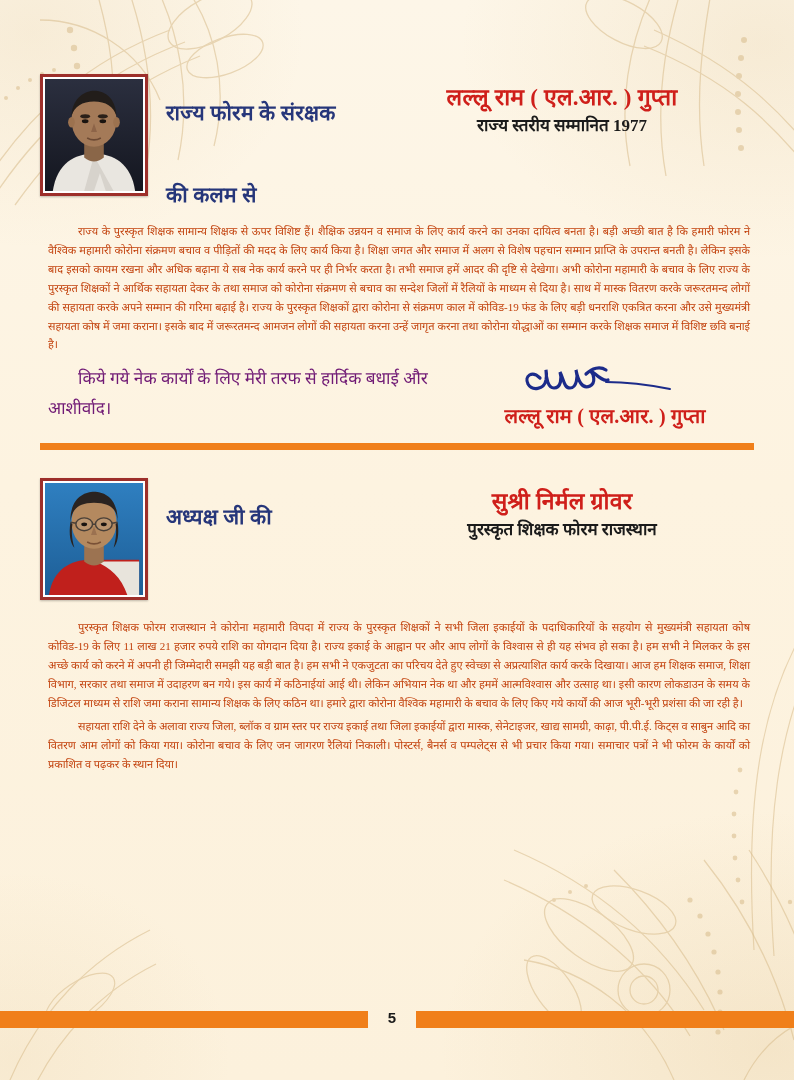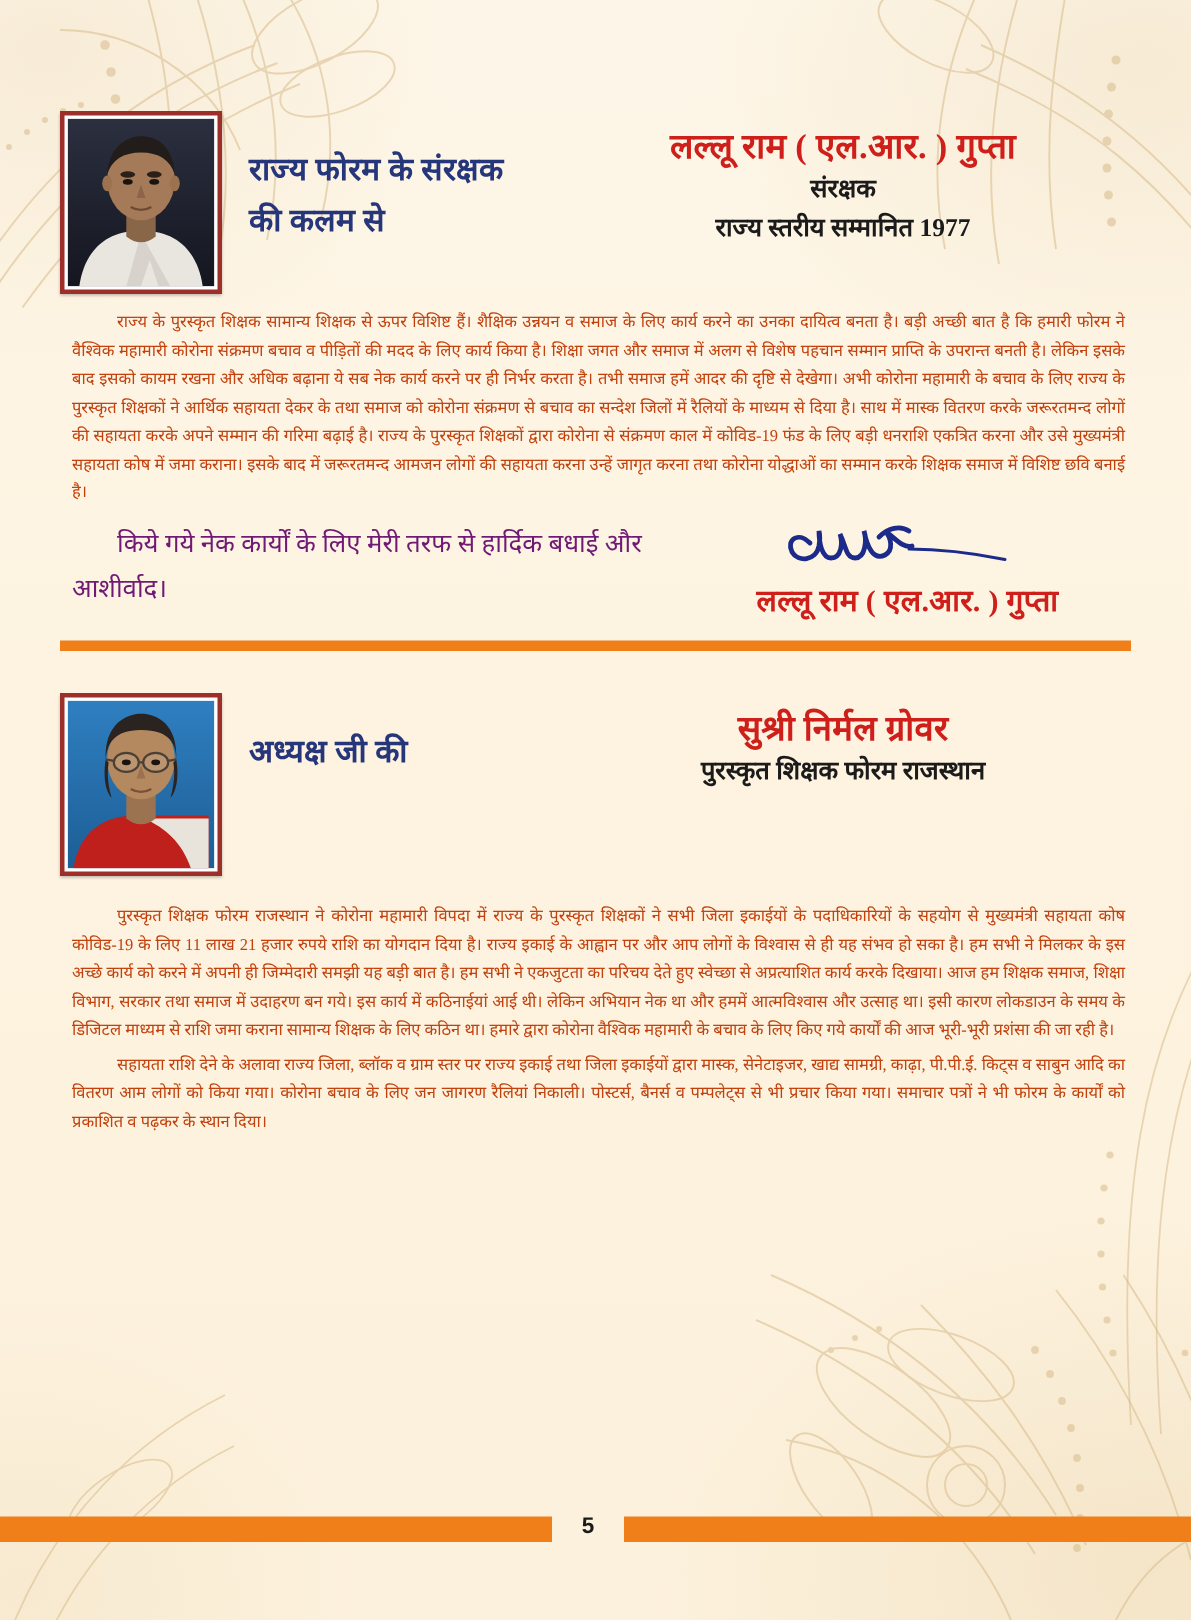--- a/index.html
+++ b/index.html
@@ -59,21 +59,21 @@
   .head-left {
     flex: 0 0 228px;
     padding-left: 18px;
     padding-top: 24px;
     color: #26367a;
     font-weight: bold;
     font-size: 21px;
     line-height: 1.62;
     letter-spacing: .2px;
   }
-  .head-left .l2 { display: block; }
+  .head-left .l2 { display: block; margin-top: 48px; }
 
   .head-right {
     flex: 1 1 auto;
     text-align: center;
     padding-top: 10px;
     padding-right: 6px;
   }
   .head-right .name {
     color: #cf1f1a;
     font-weight: bold;
@@ -335,21 +335,20 @@
         </div>
       </div>
 
       <div class="head-left">
         <span class="l1">राज्य फोरम के संरक्षक</span>
         <span class="l2">की कलम से</span>
       </div>
 
       <div class="head-right">
         <div class="name">लल्लू राम ( एल.आर. ) गुप्ता</div>
-        <div class="role">संरक्षक</div>
         <div class="award">राज्य स्तरीय सम्मानित 1977</div>
       </div>
     </div>
 
     <div class="body-text">
       <p>राज्य के पुरस्कृत शिक्षक सामान्य शिक्षक से ऊपर विशिष्ट हैं। शैक्षिक उन्नयन व समाज के लिए कार्य करने का उनका दायित्व बनता है। बड़ी अच्छी बात है कि हमारी फोरम ने वैश्विक महामारी कोरोना संक्रमण बचाव व पीड़ितों की मदद के लिए कार्य किया है। शिक्षा जगत और समाज में अलग से विशेष पहचान सम्मान प्राप्ति के उपरान्त बनती है। लेकिन इसके बाद इसको कायम रखना और अधिक बढ़ाना ये सब नेक कार्य करने पर ही निर्भर करता है। तभी समाज हमें आदर की दृष्टि से देखेगा। अभी कोरोना महामारी के बचाव के लिए राज्य के पुरस्कृत शिक्षकों ने आर्थिक सहायता देकर के तथा समाज को कोरोना संक्रमण से बचाव का सन्देश जिलों में रैलियों के माध्यम से दिया है। साथ में मास्क वितरण करके जरूरतमन्द लोगों की सहायता करके अपने सम्मान की गरिमा बढ़ाई है। राज्य के पुरस्कृत शिक्षकों द्वारा कोरोना से संक्रमण काल में कोविड-19 फंड के लिए बड़ी धनराशि एकत्रित करना और उसे मुख्यमंत्री सहायता कोष में जमा कराना। इसके बाद में जरूरतमन्द आमजन लोगों की सहायता करना उन्हें जागृत करना तथा कोरोना योद्धाओं का सम्मान करके शिक्षक समाज में विशिष्ट छवि बनाई है।</p>
     </div>
 
     <div class="sign-row">
       <div class="sign-line">किये गये नेक कार्यों के लिए मेरी तरफ से हार्दिक बधाई और आशीर्वाद।</div>

